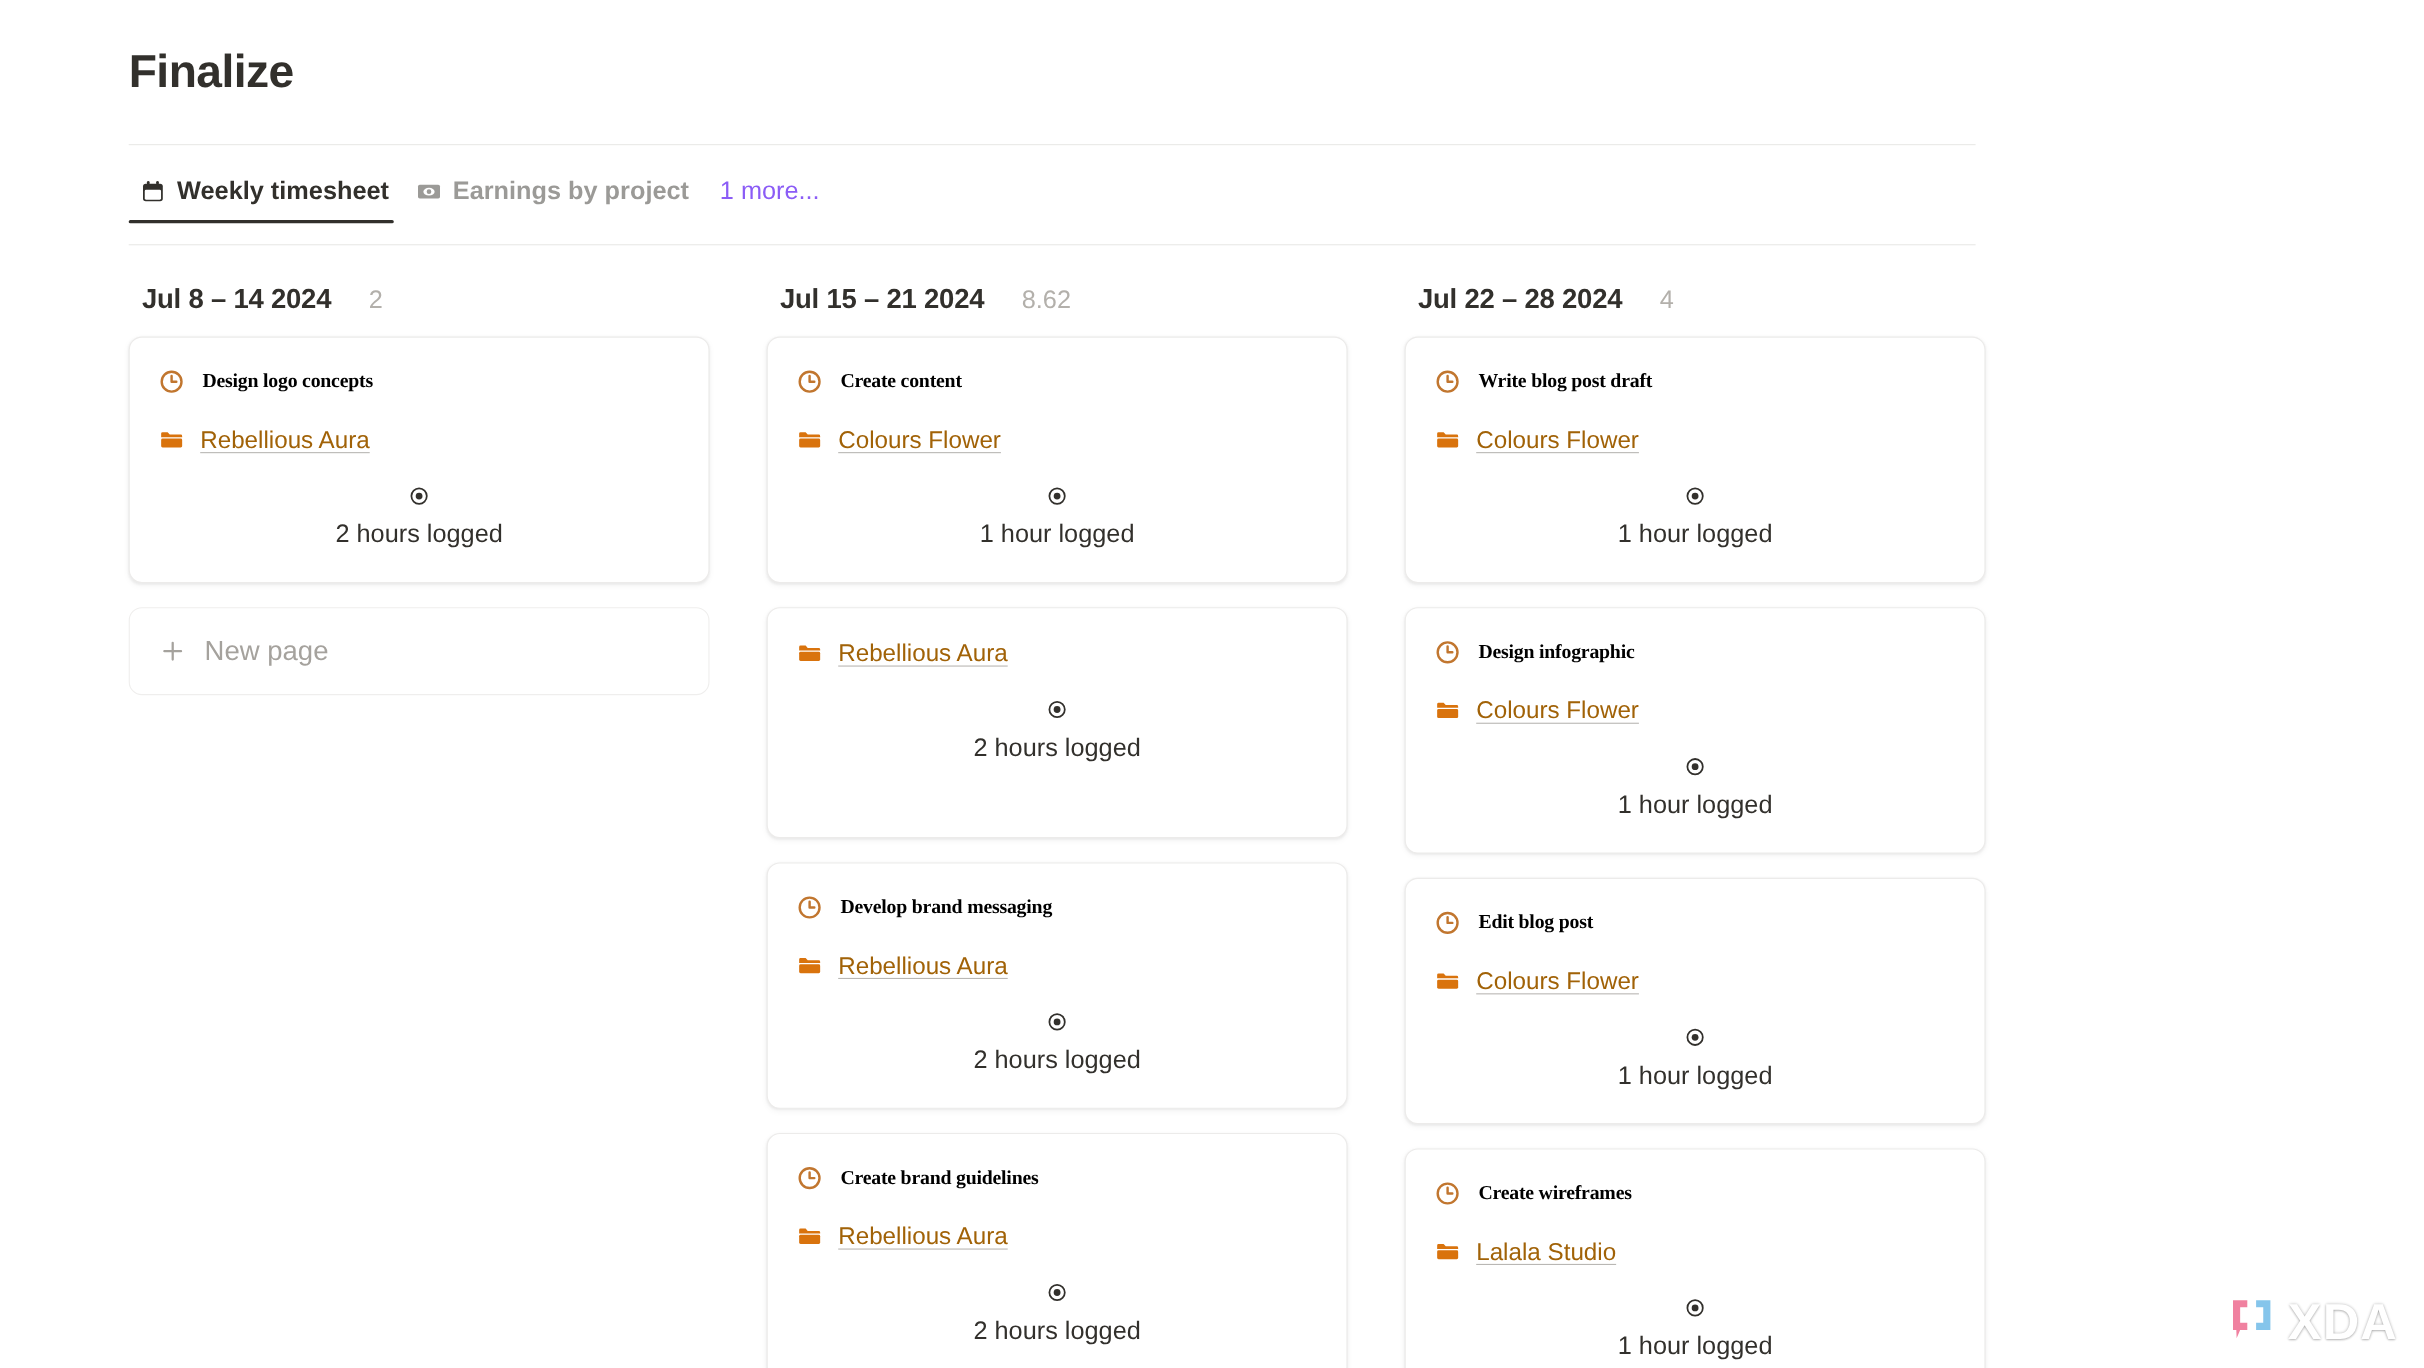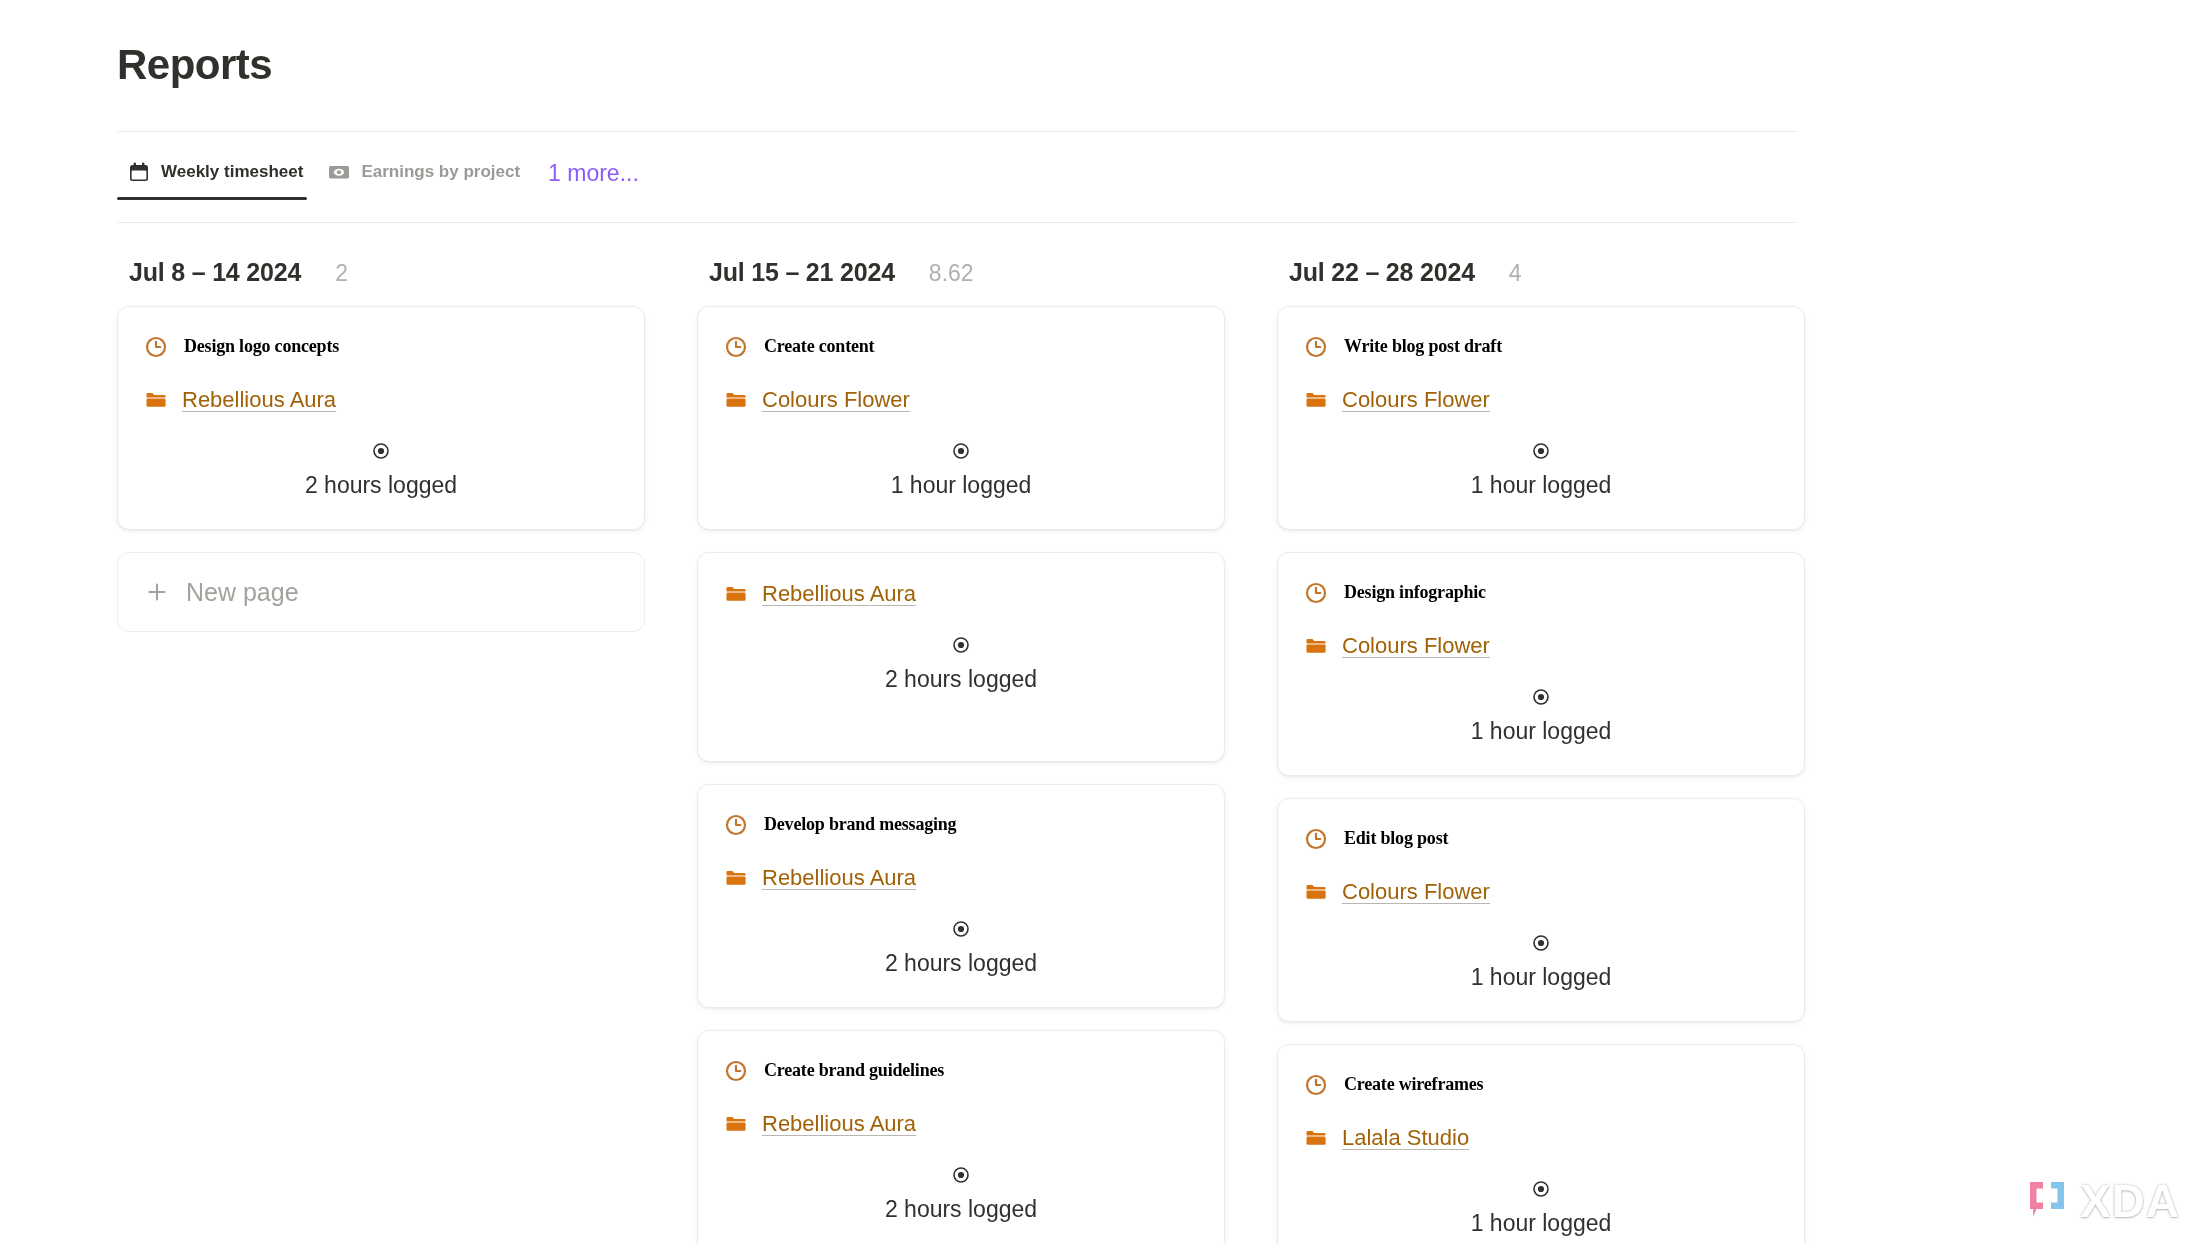--- a/index.html
+++ b/index.html
@@ -51,21 +51,21 @@
     top: 160px;
     display: flex;
     align-items: flex-start;
     gap: 0px;
   }
   .tab {
     display: flex;
     align-items: center;
     gap: 10px;
     padding: 0 14px 16px 10px;
-    font-size: 17px;
+    font-size: 23px;
     font-weight: 600;
     color: #9b9a97;
     cursor: pointer;
     position: relative;
     white-space: nowrap;
   }
   .tab.active { color: #32302c; }
   .tab.active::after {
     content: "";
     position: absolute;
@@ -212,21 +212,21 @@
     color: #ffffff;
     text-shadow: 0 0 3px rgba(0,0,0,0.28), 0 1px 2px rgba(0,0,0,0.2);
   }
 </style>
 </head>
 <body>
 
 <div class="page">
 
   <div class="header">
-    <div class="page-title">Reports</div>
+    <div class="page-title">Finalize</div>
   </div>
   <div class="header-divider"></div>
 
   <div class="tabs">
 
     <div class="tab active">
       <span class="tab-icon">
         <svg width="24" height="24" viewBox="0 0 24 24" fill="none">
           <rect x="3" y="5" width="18" height="16" rx="2.5" fill="#32302c"></rect>
           <rect x="4.6" y="10.5" width="14.8" height="9" rx="1.2" fill="#ffffff"></rect>

